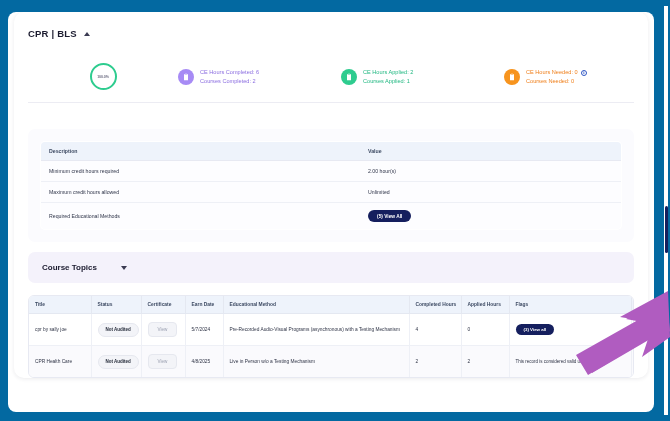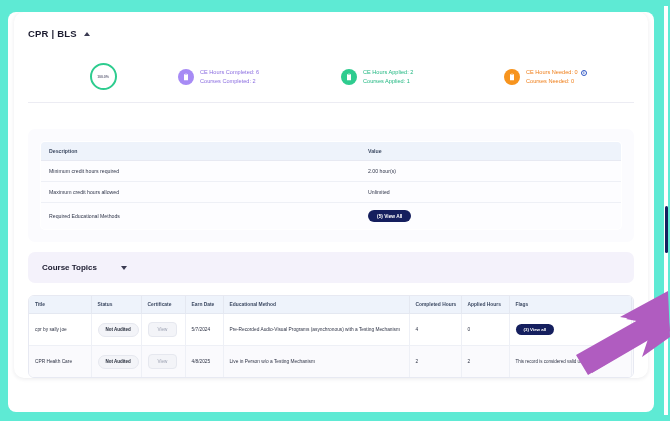--- a/index.html
+++ b/index.html
@@ -5,21 +5,21 @@
   * { box-sizing: border-box; margin: 0; padding: 0; }
   html, body {
     width: 670px; height: 421px;
     background: #ffffff;
     font-family: "Liberation Sans", sans-serif;
     overflow: hidden;
   }
   #root {
     position: relative;
     width: 670px; height: 421px;
-    background: #5eead4;
+    background: #0369a1;
   }
 
   
   .viewport {
     position: absolute;
     left: 8px; top: 12px;
     width: 646px; height: 400px;
     background: #ffffff;
     border-radius: 8px;
     overflow: hidden;

